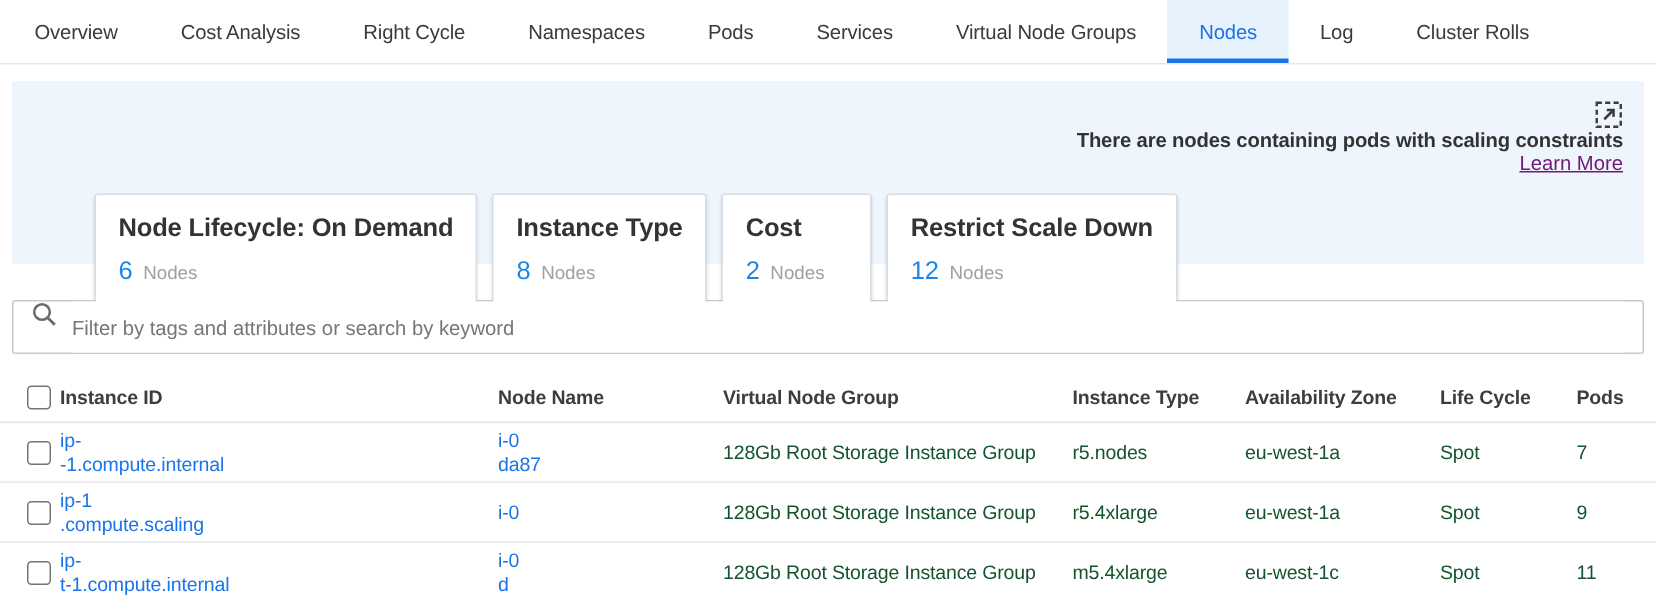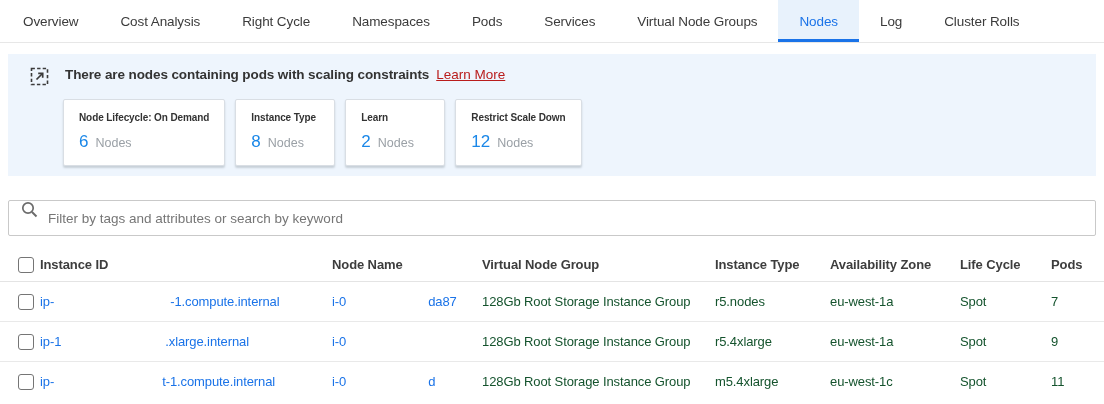--- a/index.html
+++ b/index.html
@@ -20,34 +20,34 @@
   }
   .tab.active {
     color:#1a73e8; background:#e8f2fc; border-bottom:3px solid #1a73e8;
     padding-top:3px;
   }
   
   .banner {
     margin:11px 8px 0 8px; height:122px; background:#eef5fd;
     padding:13px 14px 0 14px;
   }
-  .banner-row { display:flex; align-items:flex-start; }
+  .banner-row { display:flex; align-items:flex-end;flex-direction:column; }
   .banner-icon { width:19px; height:19px; margin-left:8px; flex:0 0 auto; }
   .banner-text { margin-left:16px; font-size:13.5px; font-weight:700; color:#333; letter-spacing:-0.1px; }
   .banner-link {
-    margin-left:7px; font-size:13.5px; color:#b91c1c;
+    margin-left:7px; font-size:13.5px; color:#701a75;
     text-decoration:underline; cursor:pointer;
   }
   .cards { display:flex; gap:10px; margin:13px 0 0 41px; }
   .card {
     background:#fff; border:1px solid #d9dee4; border-radius:2px;
     padding:12px 15px 13px 15px; min-width:100px;
     box-shadow:0 2px 2px rgba(130,140,150,0.35);
   }
-  .card-title { font-size:10px; font-weight:700; color:#333; white-space:nowrap; letter-spacing:-0.1px; }
+  .card-title { font-size:17px; font-weight:700; color:#333; white-space:nowrap; letter-spacing:-0.1px; }
   .card-valrow { margin-top:9px; display:flex; align-items:baseline; }
   .card-value { font-size:17px; color:#1a87e8; }
   .card-unit { margin-left:7px; font-size:12.5px; color:#9aa0a6; }
   
   .searchbar {
     margin:24px 8px 0 8px; height:36px; border:1px solid #c9c9c9; border-radius:2px;
     display:flex; padding:0 12px; background:#fff;
   }
   .search-icon { width:17px; height:17px; flex:0 0 auto; }
   .searchbar input {
@@ -64,21 +64,21 @@
   }
   .thead { height:34px; border-bottom:1px solid #e4e4e4; }
   .trow { height:40px; border-bottom:1px solid #e9e9e9; }
   .cell { font-size:13px; color:#14532d; white-space:nowrap; overflow:hidden; letter-spacing:-0.1px; }
   .hcell { font-size:13px; font-weight:700; color:#3d3d3d; white-space:nowrap; letter-spacing:-0.1px; }
   .cell-check { padding-left:18px; }
   .checkbox {
     width:16px; height:16px; border:1.5px solid #757575; border-radius:3px;
     background:#fff; cursor:pointer;
   }
-  .linkcell { color:#1a73e8; cursor:pointer; display:flex; align-items:baseline; }
+  .linkcell { color:#1a73e8; cursor:pointer; display:flex; align-items:baseline;flex-direction:column; }
   .linkcell span { white-space:pre; }
   .redact { display:inline-block; height:1px; }
   .gap-n1 { width:116px; }
   .gap-i1 { width:82px; }
   .gap-n2 { width:104px; }
   .gap-n3 { width:108px; }
   .gap-i3 { width:82px; }
 </style>
 </head>
 <body>
@@ -117,21 +117,21 @@
         </div>
       </div>
       <div class="card">
         <div class="card-title">Instance Type</div>
         <div class="card-valrow">
           <span class="card-value">8</span>
           <span class="card-unit">Nodes</span>
         </div>
       </div>
       <div class="card">
-        <div class="card-title">Learn</div>
+        <div class="card-title">Cost</div>
         <div class="card-valrow">
           <span class="card-value">2</span>
           <span class="card-unit">Nodes</span>
         </div>
       </div>
       <div class="card">
         <div class="card-title">Restrict Scale Down</div>
         <div class="card-valrow">
           <span class="card-value">12</span>
           <span class="card-unit">Nodes</span>
@@ -183,21 +183,21 @@
       <div class="cell">7</div>
     </div>
 
     <div class="trow">
       <div class="cell-check">
           <div class="checkbox"></div>
         </div>
       <div class="cell linkcell">
         <span>ip-1</span>
           <span class="redact gap-n2"></span>
-          <span>.xlarge.internal</span>
+          <span>.compute.scaling</span>
       </div>
       <div class="cell linkcell">
         <span>i-0</span>
           <span></span>
       </div>
       <div class="cell">128Gb Root Storage Instance Group</div>
       <div class="cell">r5.4xlarge</div>
       <div class="cell">eu-west-1a</div>
       <div class="cell">Spot</div>
       <div class="cell">9</div>

